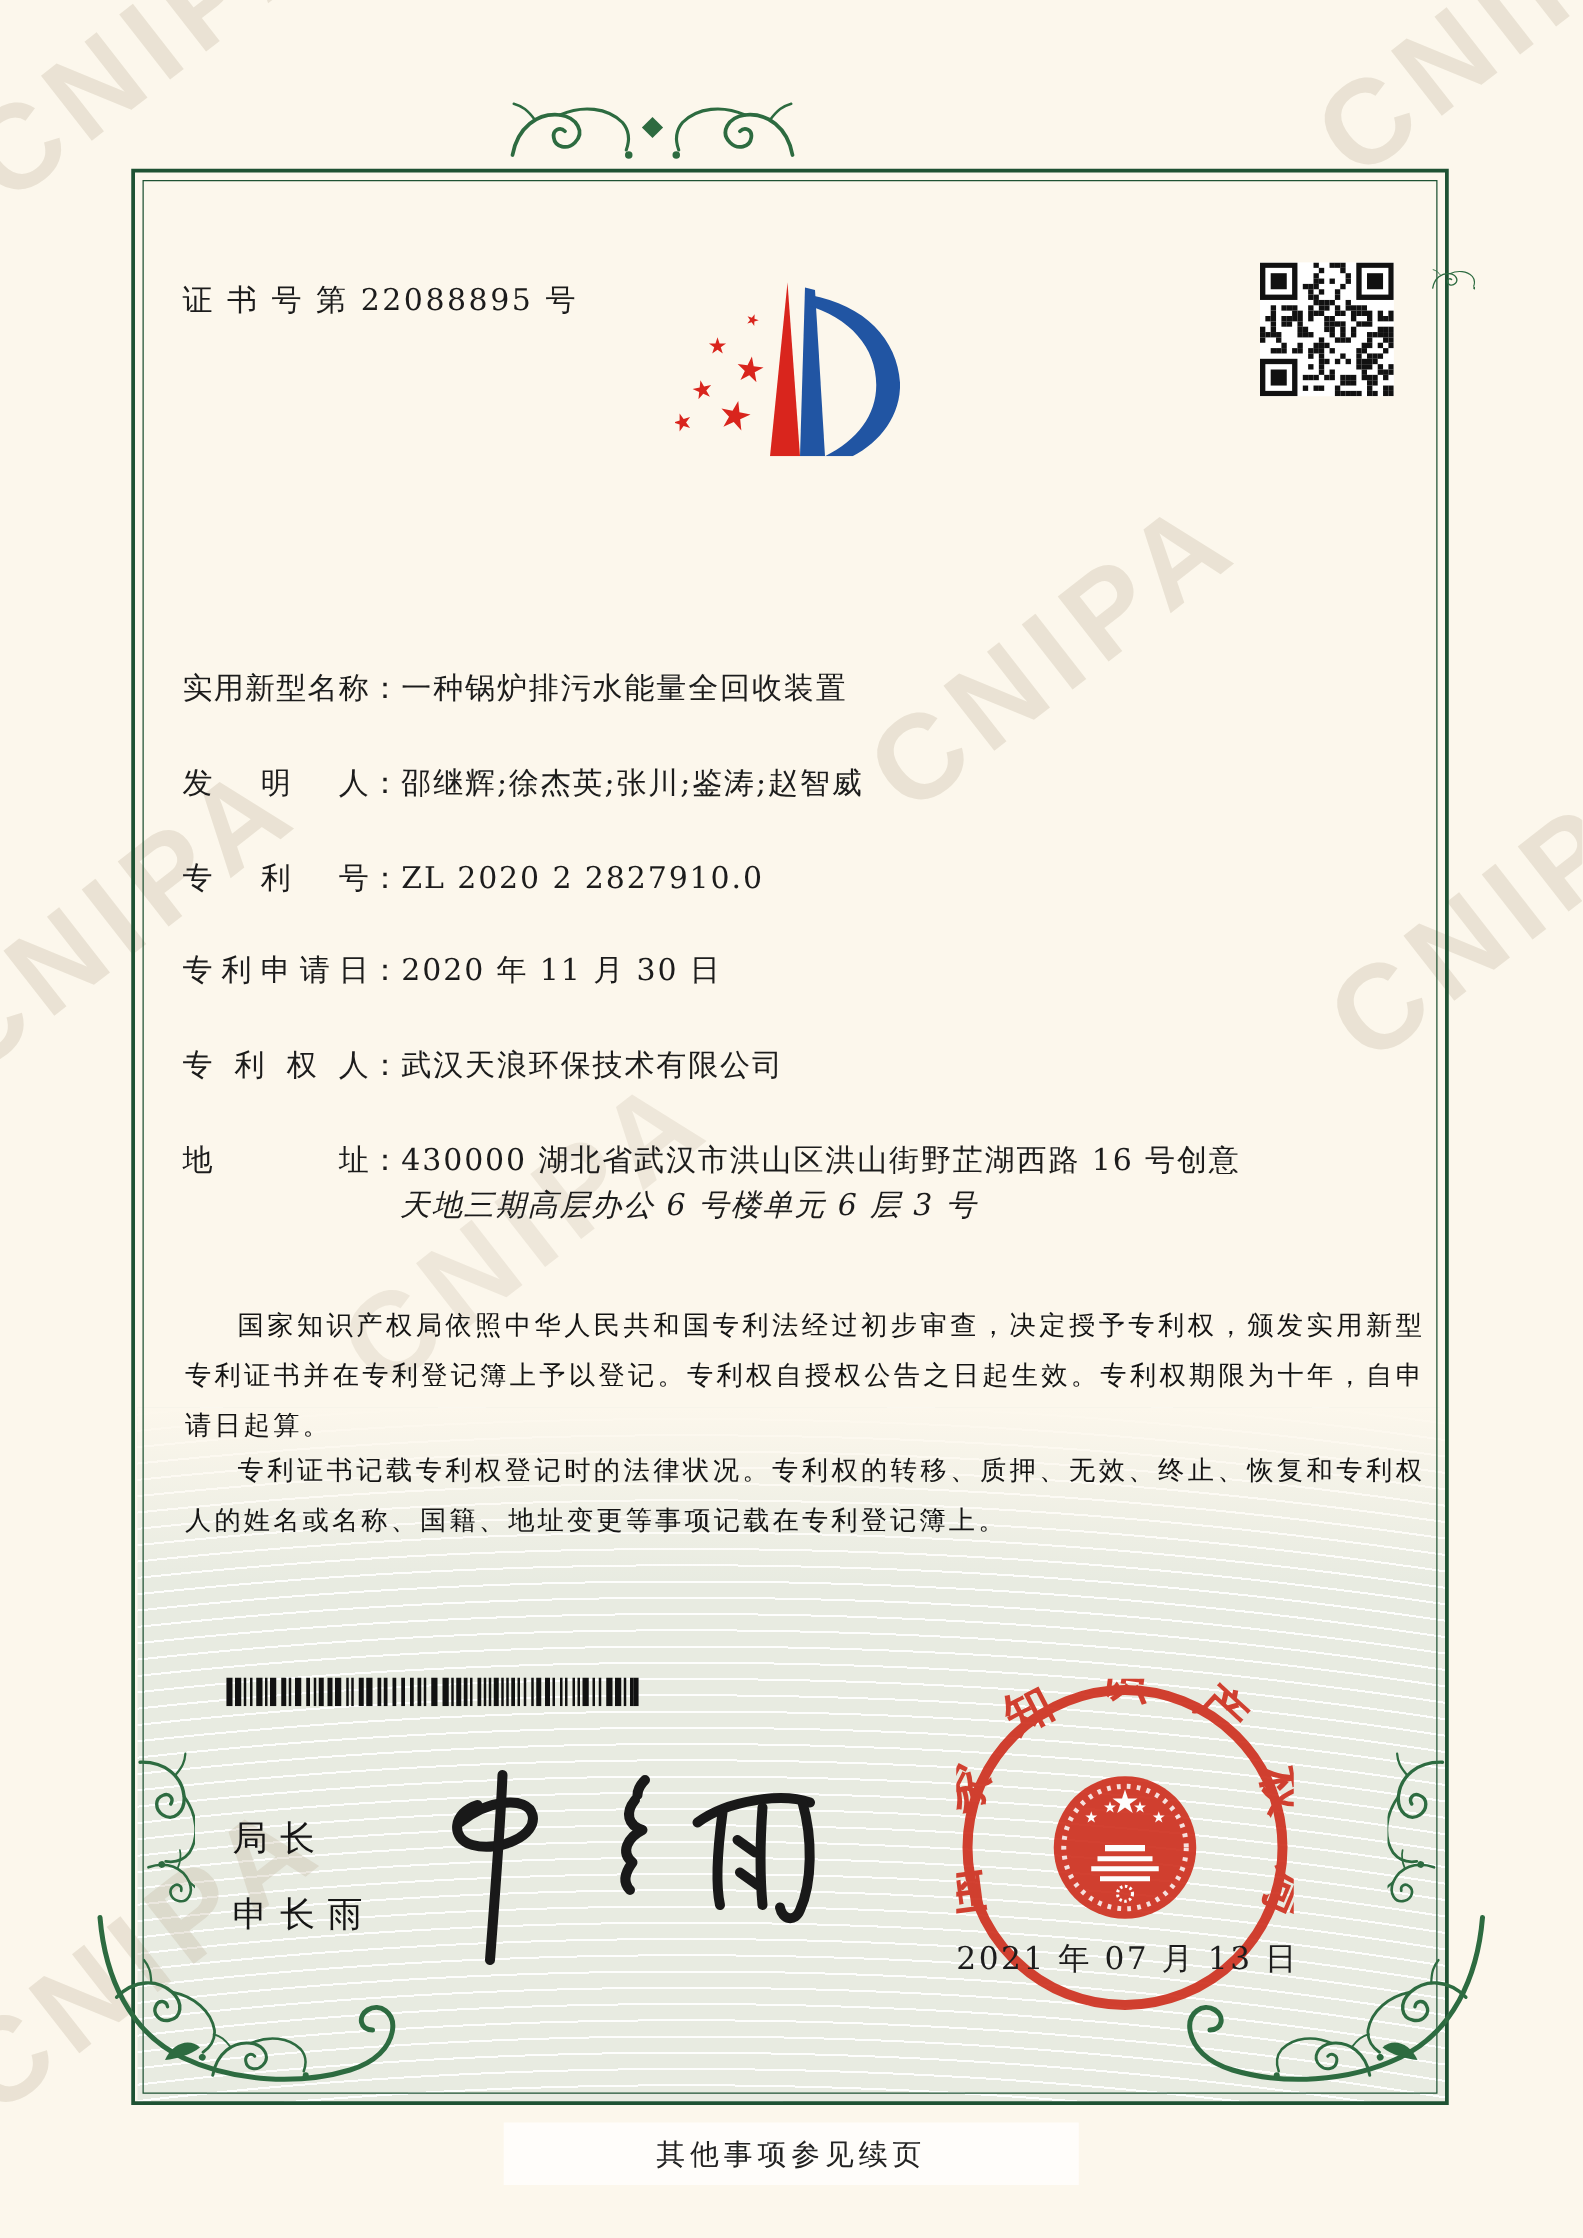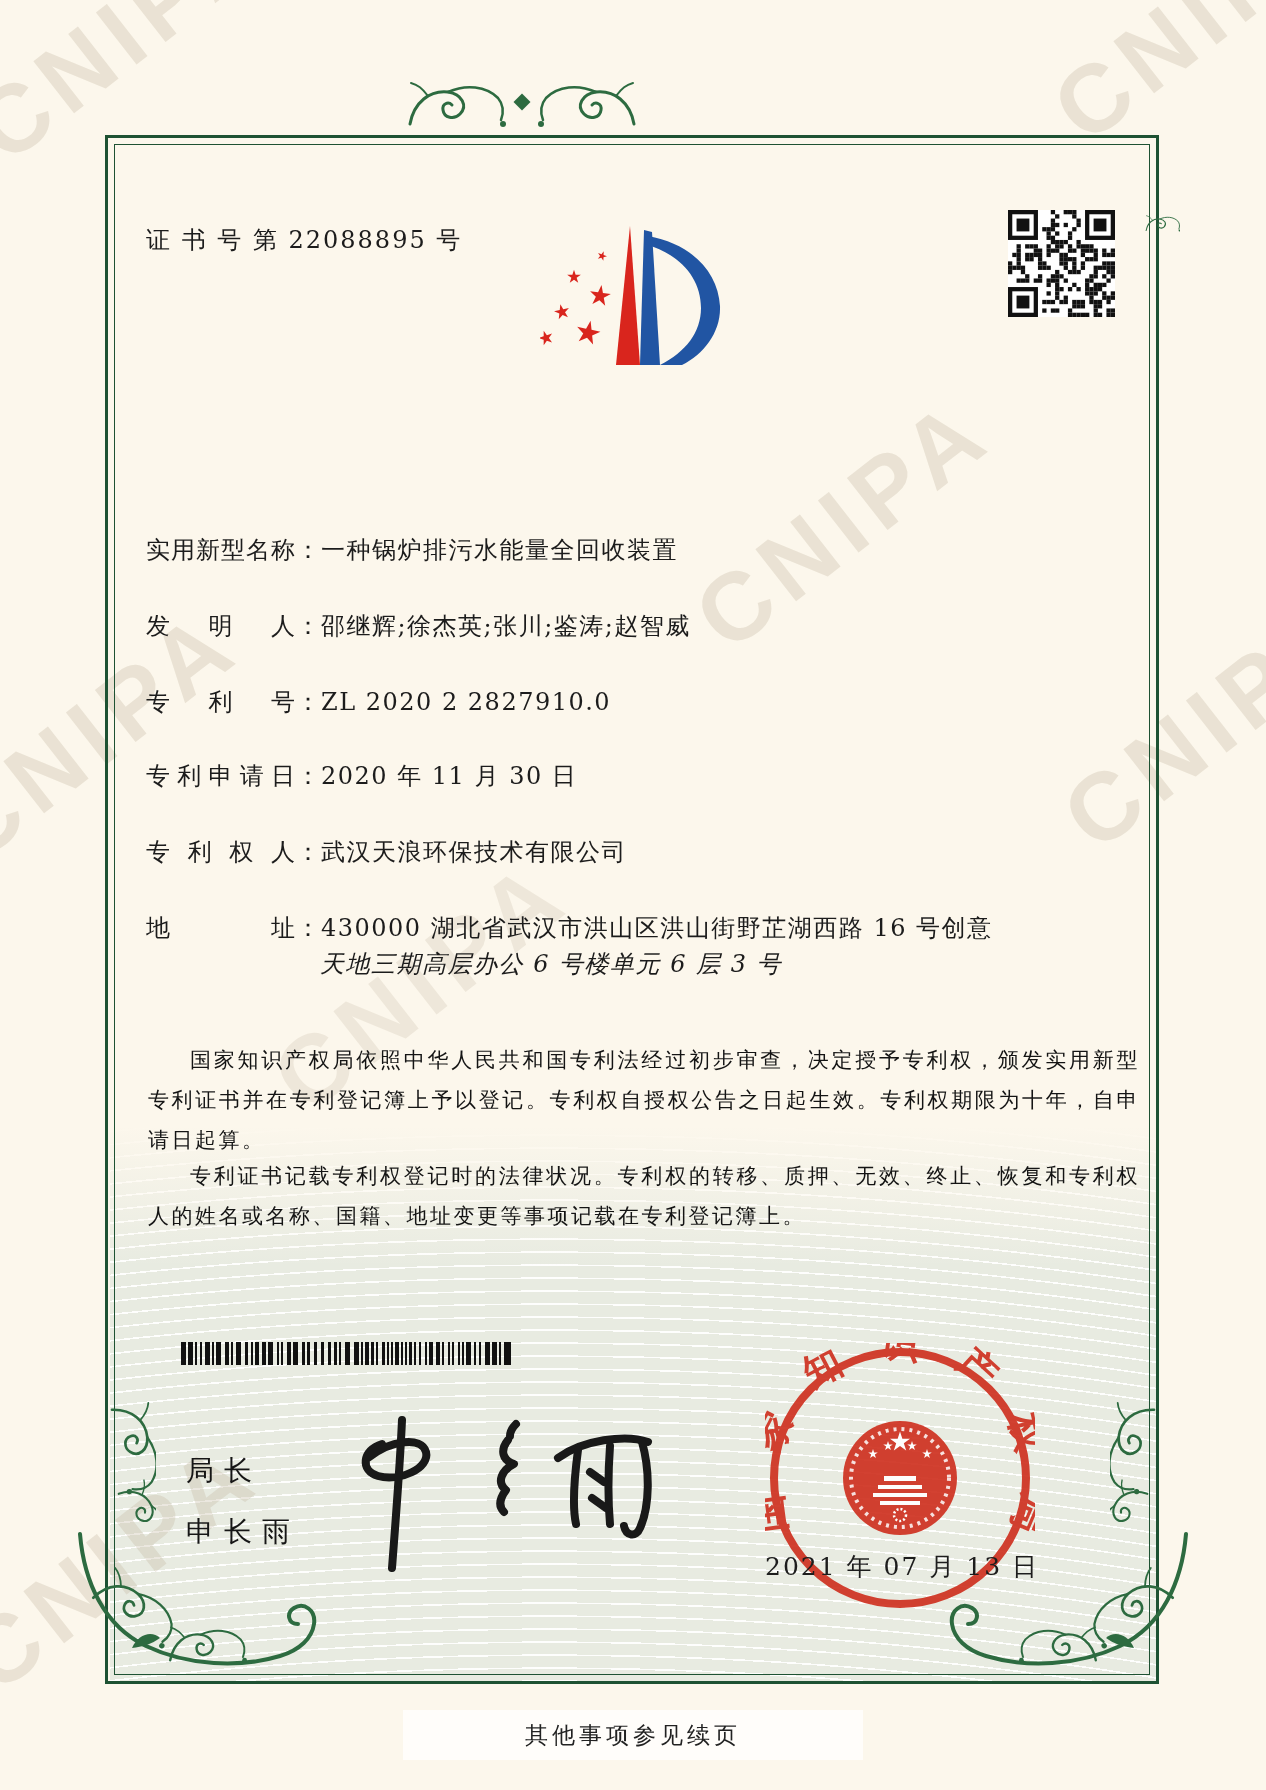--- a/index.html
+++ b/index.html
@@ -50,21 +50,21 @@
   .barcode{position:absolute;z-index:3;left:181px;top:1342px;}
   .director{position:absolute;z-index:3;left:186px;font-family:"Liberation Sans",sans-serif;
         font-size:28px;letter-spacing:10px;color:#161616;text-align:center;}
   .sig{position:absolute;z-index:4;left:330px;top:1406px;}
   .seal{position:absolute;z-index:4;left:765px;top:1343px;width:270px;height:270px;opacity:.93;}
   .seal-date{position:absolute;z-index:5;left:765px;top:1550px;width:270px;text-align:center;
         font-size:25px;letter-spacing:2px;color:#1d1d1d;white-space:nowrap;}
   .page-ind{position:absolute;z-index:3;left:105px;top:1632px;width:1054px;text-align:center;
         font-size:21px;letter-spacing:4px;color:#222;}
   .foot-strip{position:absolute;z-index:3;left:403px;top:1698px;width:460px;height:50px;
-        background:#fffdfa;display:flex;align-items:center;justify-content:center;margin-top:12px;}
+        background:#fffdfa;display:flex;align-items:center;justify-content:center;}
   .foot-note{font-size:23px;letter-spacing:4px;color:#222;}
 </style>
 </head>
 <body>
 
 <div class="page">
 
   <svg width="0" height="0" style="position:absolute" aria-hidden="true">
     <defs>
       <path id="star5" d="M0,-10 L2.245,-3.09 L9.511,-3.09 L3.633,1.18 L5.878,8.09 L0,3.82 L-5.878,8.09 L-3.633,1.18 L-9.511,-3.09 L-2.245,-3.09 Z"></path>

